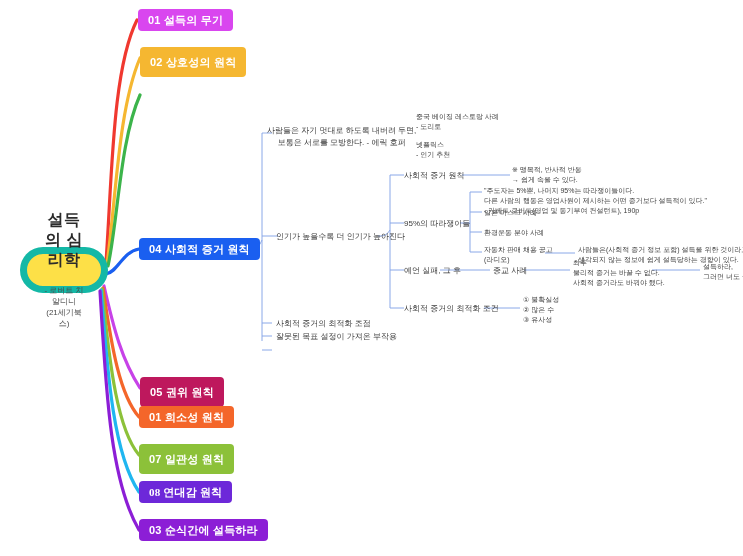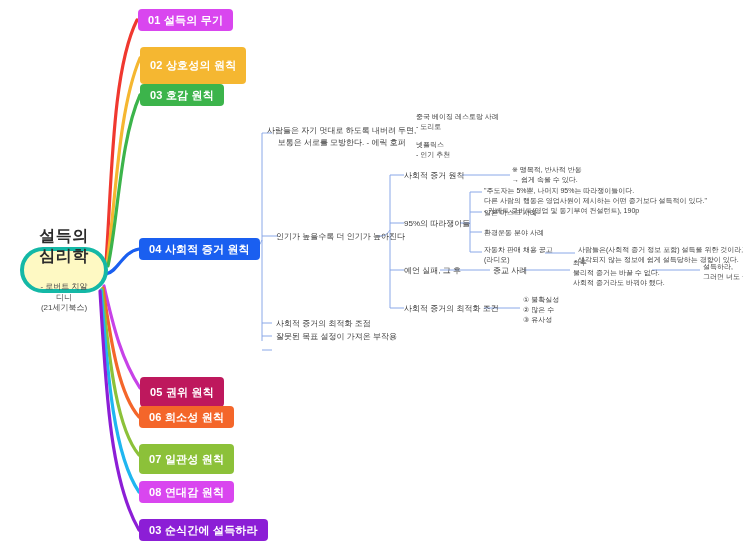--- a/index.html
+++ b/index.html
@@ -11,22 +11,22 @@
     overflow:hidden;
     position:relative;
   }
   #canvas{position:absolute;left:0;top:0;width:743px;height:556px;}
   svg.links{position:absolute;left:0;top:0;width:743px;height:556px;pointer-events:none;}
 
   
   .root-node{
     position:absolute;
     box-sizing:border-box;
-    background:#fef9c3;
-    border:4px solid #14b8a6;
+    background:#fde047;
+    border:7px solid #14b8a6;
     border-radius:34px;
     text-align:center;
     display:flex;flex-direction:column;
     align-items:center;justify-content:center;
     padding:6px 14px;
   }
   .root-title{font-size:16px;font-weight:bold;color:#2b2b2b;line-height:1.25;letter-spacing:.5px;}
   .root-sub{font-size:8px;color:#4a4a4a;line-height:1.35;margin-top:16px;}
 
   
@@ -105,39 +105,36 @@
 
   <div class="root-node" style="left:20px;top:247px;width:88px;height:46px;">
     <div class="root-title">설득의 심리학</div>
     <div class="root-sub" style="white-space:pre-line;">- 로버트 치알디니
 (21세기북스)</div>
   </div>
 
   <div class="pill" style="left:138px;top:9px;height:22px;background:#d946ef;">
     <span>01 설득의 무기</span>
   </div>
-  <div class="pill" style="left:140px;top:47px;height:37px;background:#f5b731;">
+  <div class="pill" style="left:140px;top:47px;height:30px;background:#f5b731;">
     <span>02 상호성의 원칙</span>
-  </div>
-  <div class="pill" style="left:140px;top:84px;height:22px;background:#3cb44b;">
-    <span>03 호감 원칙</span>
   </div>
   <div class="pill" style="left:139px;top:238px;height:22px;background:#1a5ff0;">
     <span>04 사회적 증거 원칙</span>
   </div>
   <div class="pill" style="left:140px;top:377px;height:30px;background:#be185d;">
     <span>05 권위 원칙</span>
   </div>
   <div class="pill" style="left:139px;top:406px;height:22px;background:#f4662a;">
-    <span>06 희소성 원칙</span>
+    <span>01 희소성 원칙</span>
   </div>
   <div class="pill" style="left:139px;top:444px;height:30px;background:#8cc139;">
     <span>07 일관성 원칙</span>
   </div>
-  <div class="pill" style="left:139px;top:481px;height:22px;background:#d946ef;">
+  <div class="pill" style="left:139px;top:481px;height:22px;background:#6d28d9;font-family:Liberation Serif, serif;">
     <span>08 연대감 원칙</span>
   </div>
   <div class="pill" style="left:139px;top:519px;height:22px;background:#8c1ed6;">
     <span>03 순식간에 설득하라</span>
   </div>
 
   <div class="tnode t8" style="left:267px;top:125px;text-align:center;">사람들은 자기 멋대로 하도록 내버려 두면,
 보통은 서로를 모방한다. - 에릭 호퍼</div>
 
   <div class="tnode t8" style="left:276px;top:231px;">인기가 높을수록 더 인기가 높아진다</div>

